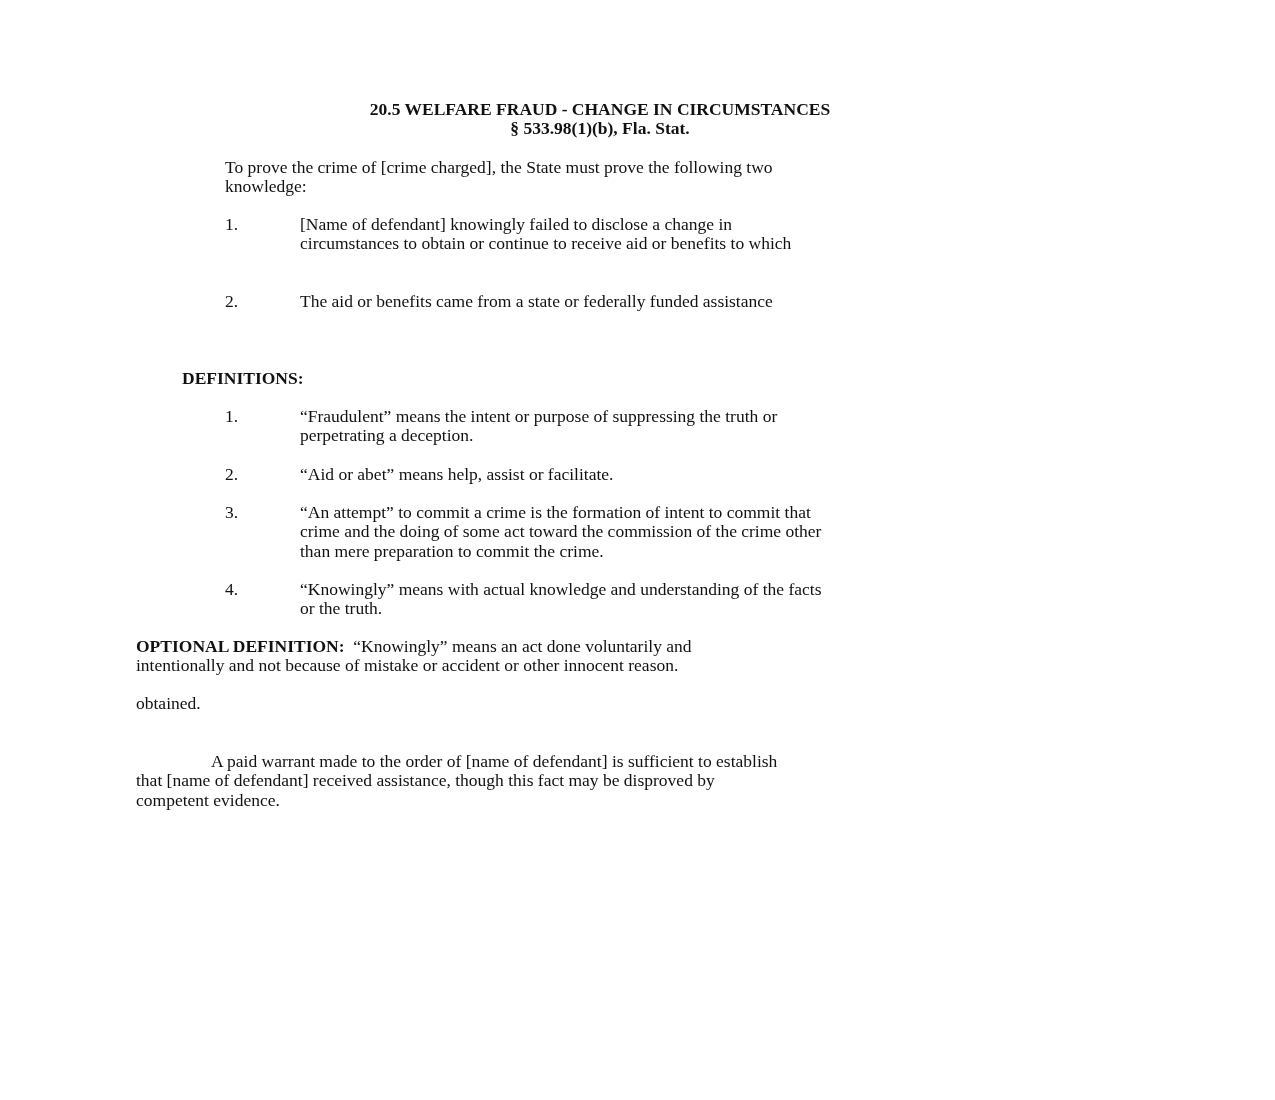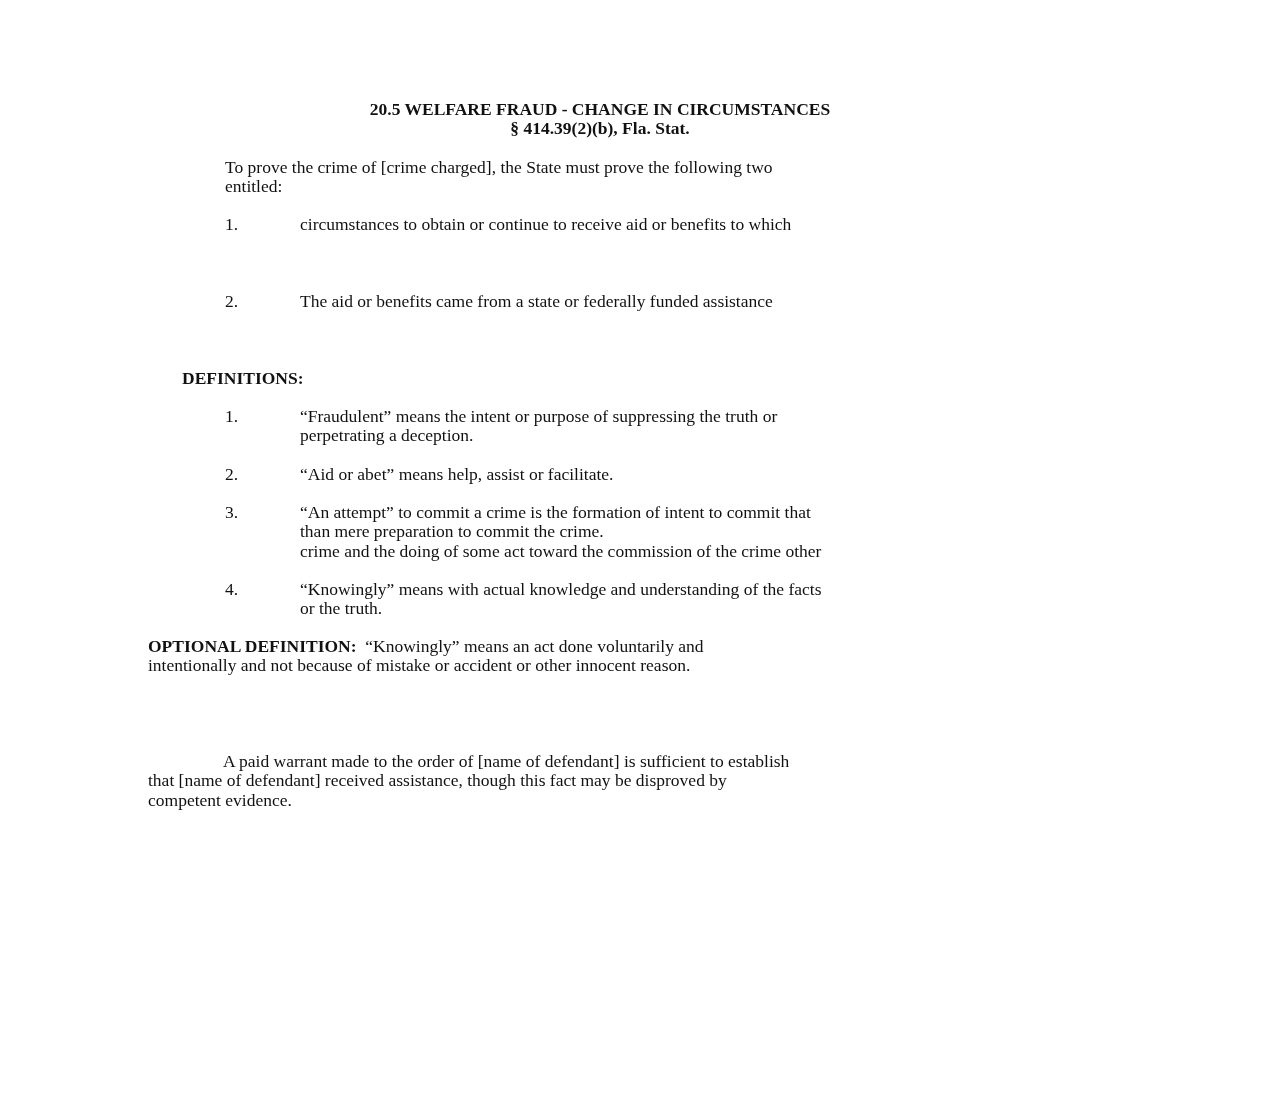--- a/index.html
+++ b/index.html
@@ -58,44 +58,45 @@
       width: 760px;
     }
     .heading {
       position: absolute;
       left: 150px;
       font-weight: bold;
       margin-left: 32px;
     }
     .para-noindent {
       position: absolute;
-      left: 148px;
+      left: 136px;
       width: 900px;
     }
     .bold { font-weight: bold; }
     .line { display: block; white-space: nowrap; }
   </style>
 </head>
 <body>
 
 <div class="page">
 
   <div class="title">
     <div>20.5 WELFARE FRAUD - CHANGE IN CIRCUMSTANCES</div>
-    <div>§ 414.39(2)(b), Fla. Stat.</div>
+    <div>§ 533.98(1)(b), Fla. Stat.</div>
   </div>
 
   <div class="intro">
     <span class="line">To prove the crime of [crime charged], the State must prove the following two</span>
-    <span class="line">entitled:</span>
+    <span class="line">knowledge:</span>
   </div>
 
   <div class="num-item" style="top:215px;">
     <span class="num">1.</span>
     <div class="text">
+      <span class="line">[Name of defendant] knowingly failed to disclose a change in</span>
       <span class="line">circumstances to obtain or continue to receive aid or benefits to which</span>
     </div>
   </div>
 
   <div class="num-item" style="top:292px;">
     <span class="num">2.</span>
     <div class="text">
       <span class="line">The aid or benefits came from a state or federally funded assistance</span>
     </div>
   </div>
@@ -114,39 +115,40 @@
     <span class="num">2.</span>
     <div class="text">
       <span class="line">“Aid or abet” means help, assist or facilitate.</span>
     </div>
   </div>
 
   <div class="num-item" style="top:503px;">
     <span class="num">3.</span>
     <div class="text">
       <span class="line">“An attempt” to commit a crime is the formation of intent to commit that</span>
+      <span class="line">crime and the doing of some act toward the commission of the crime other</span>
       <span class="line">than mere preparation to commit the crime.</span>
-      <span class="line">crime and the doing of some act toward the commission of the crime other</span>
     </div>
   </div>
 
   <div class="num-item" style="top:580px;">
     <span class="num">4.</span>
     <div class="text">
       <span class="line">“Knowingly” means with actual knowledge and understanding of the facts</span>
       <span class="line">or the truth.</span>
     </div>
   </div>
 
   <div class="para-noindent" style="top:637px;">
     <span class="line"><span class="bold">OPTIONAL DEFINITION:</span>&nbsp;&nbsp;<span>“Knowingly” means an act done voluntarily and</span></span>
     <span class="line">intentionally and not because of mistake or accident or other innocent reason.</span>
   </div>
 
   <div class="para-noindent" style="top:694px;">
+    <span class="line">obtained.</span>
   </div>
 
   <div class="para-noindent" style="top:752px;">
     <span class="line" style="padding-left:75px;">A paid warrant made to the order of [name of defendant] is sufficient to establish</span>
     <span class="line">that [name of defendant] received assistance, though this fact may be disproved by</span>
     <span class="line">competent evidence.</span>
   </div>
 
 </div>
 

